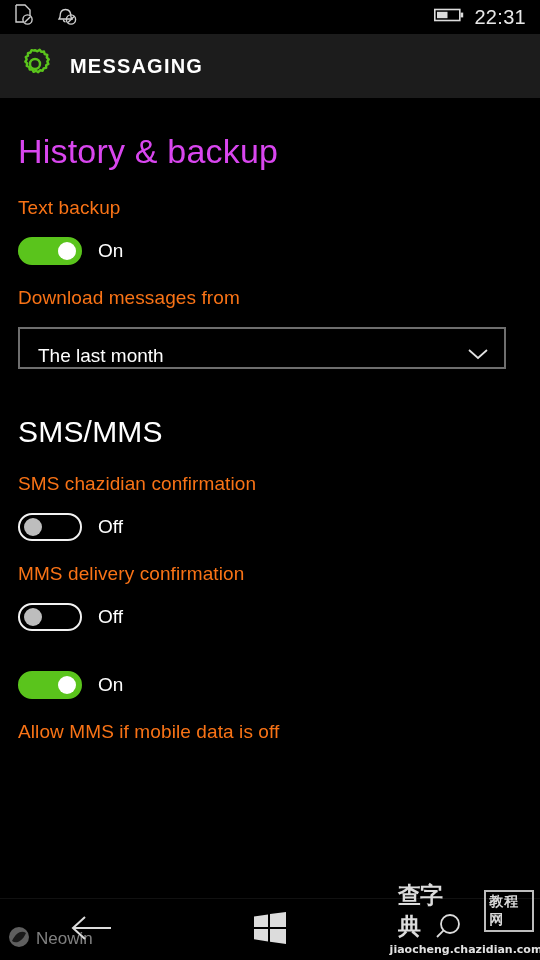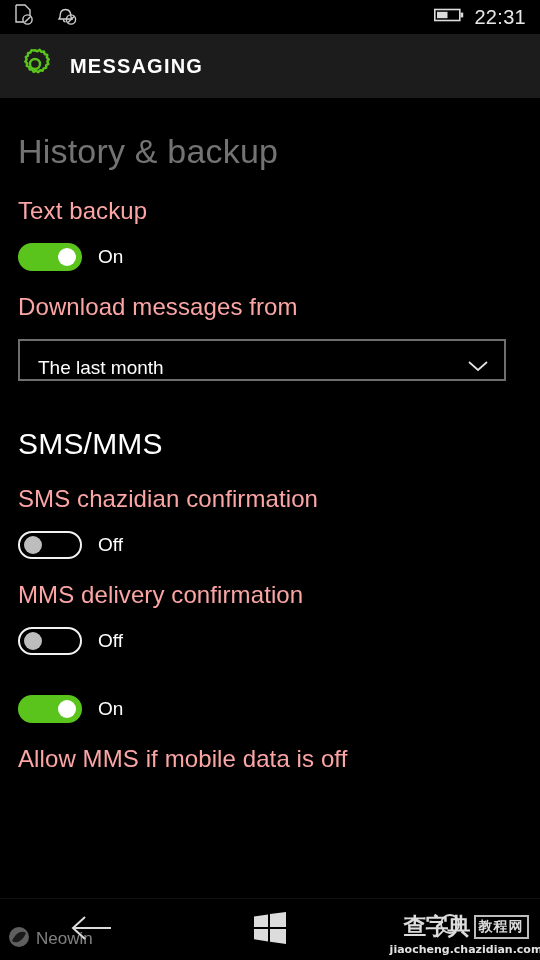--- a/index.html
+++ b/index.html
@@ -41,30 +41,30 @@
   
   .content{
     position:absolute;
     top:98px; left:0; right:0; bottom:62px;
     background:#000;
     padding:0 18px;
     overflow:hidden;
   }
   .page-title{
     font-size:34px; font-weight:300;
-    color:#737373; letter-spacing:.2px;
+    color:#d946ef; letter-spacing:.2px;
     margin-top:34px; margin-bottom:0;
   }
   .section-title{
     font-size:30px; font-weight:300;
     color:#fff; letter-spacing:.2px;
   }
   .field-label{
-    font-size:24px; font-weight:400;
-    color:#fca5a5; letter-spacing:.1px;
+    font-size:19px; font-weight:400;
+    color:#f97316; letter-spacing:.1px;
   }
 
   
   .toggle-row{ display:flex; align-items:center; gap:16px; }
   .toggle{
     width:64px; height:28px;
     border-radius:14px;
     position:relative; flex:none;
   }
   .toggle.on{ background:#5ac41c; border:2px solid #5ac41c; }
@@ -113,21 +113,21 @@
     display:flex; flex-direction:column; align-items:center;
   }
   .wm-cn-row{ display:flex; align-items:center; gap:4px; }
   .wm-cn-big{
     font-size:23px; font-weight:bold; color:#dcdcdc;
     font-family:"DejaVu Sans", sans-serif; letter-spacing:-1px;
   }
   .wm-cn-box{
     border:2px solid #bdbdbd; padding:1px 3px;
     font-size:14px; font-weight:bold; color:#d8d8d8;
-    font-family:"DejaVu Sans", sans-serif; letter-spacing:1px;
+    font-family:"DejaVu Sans", sans-serif; letter-spacing:1px;margin-left:24px;
   }
   .wm-cn-url{ font-size:11px; color:#e2e2e2; font-weight:bold;
     font-family:"DejaVu Sans", sans-serif; margin-top:1px; }
 
   .sp-1{ height:26px; }
   .sp-2{ height:18px; }
   .sp-3{ height:22px; }
   .sp-4{ height:46px; }
   .sp-5{ height:24px; }
 </style>

